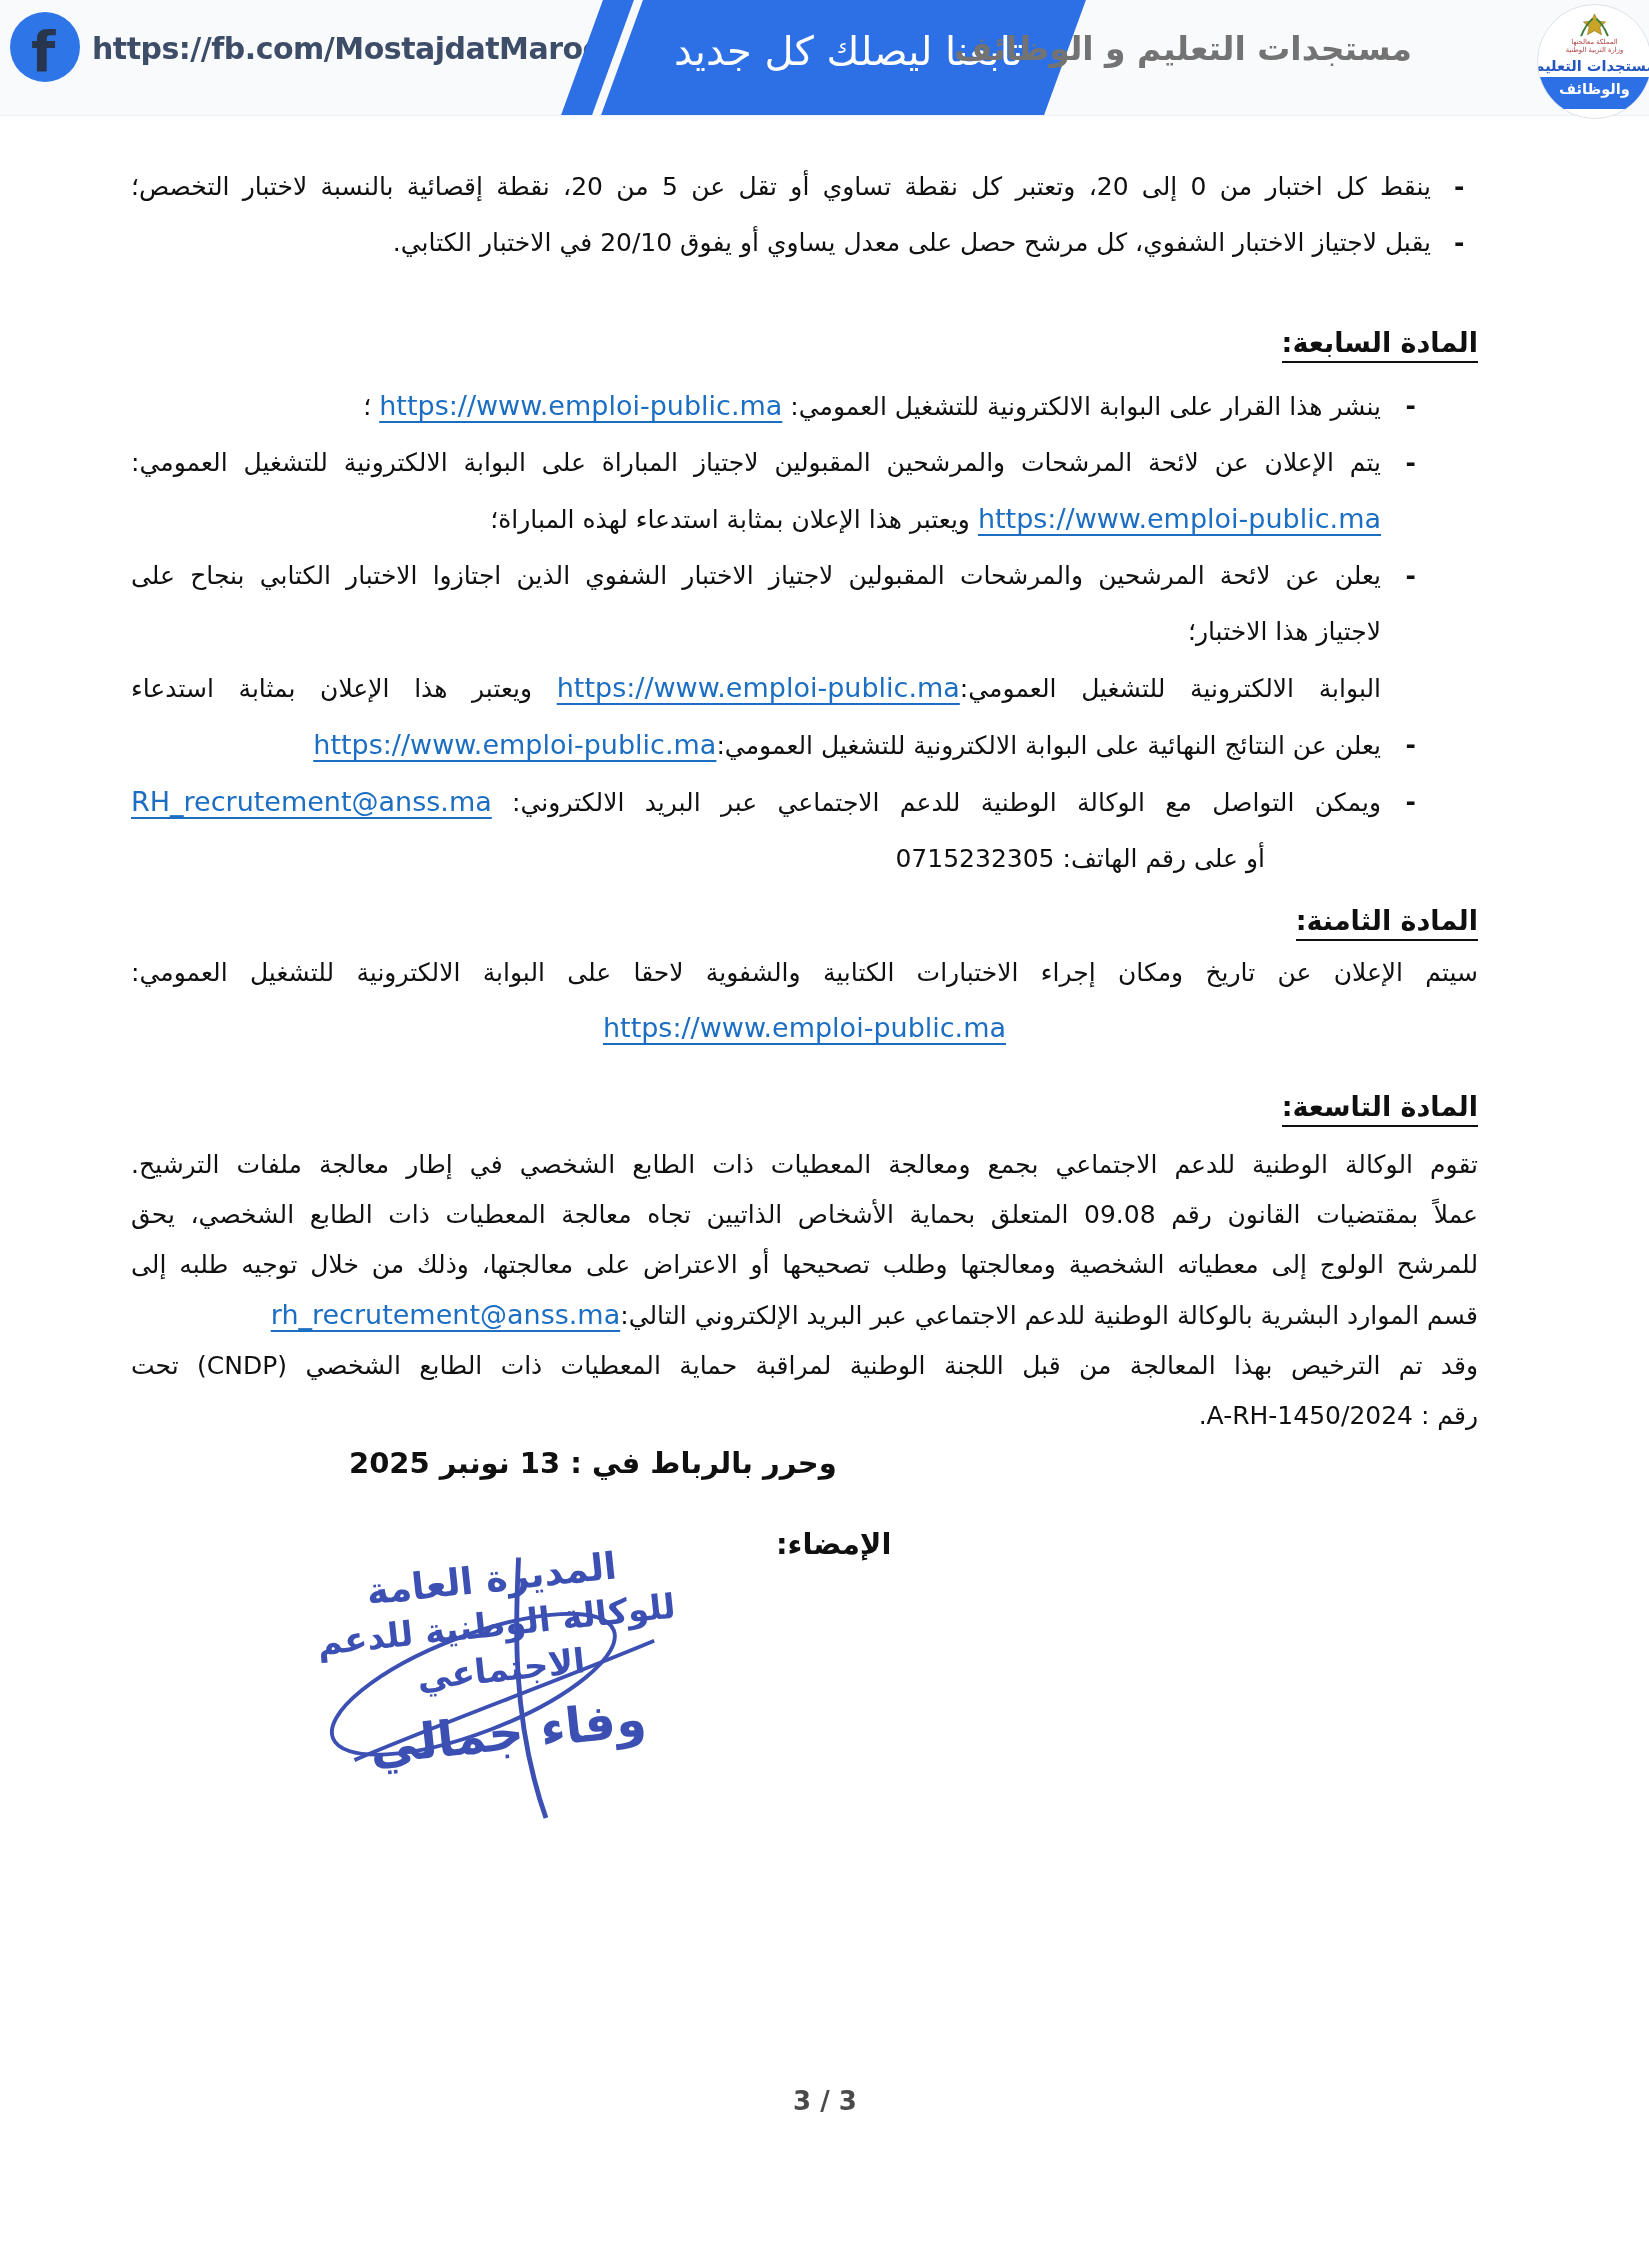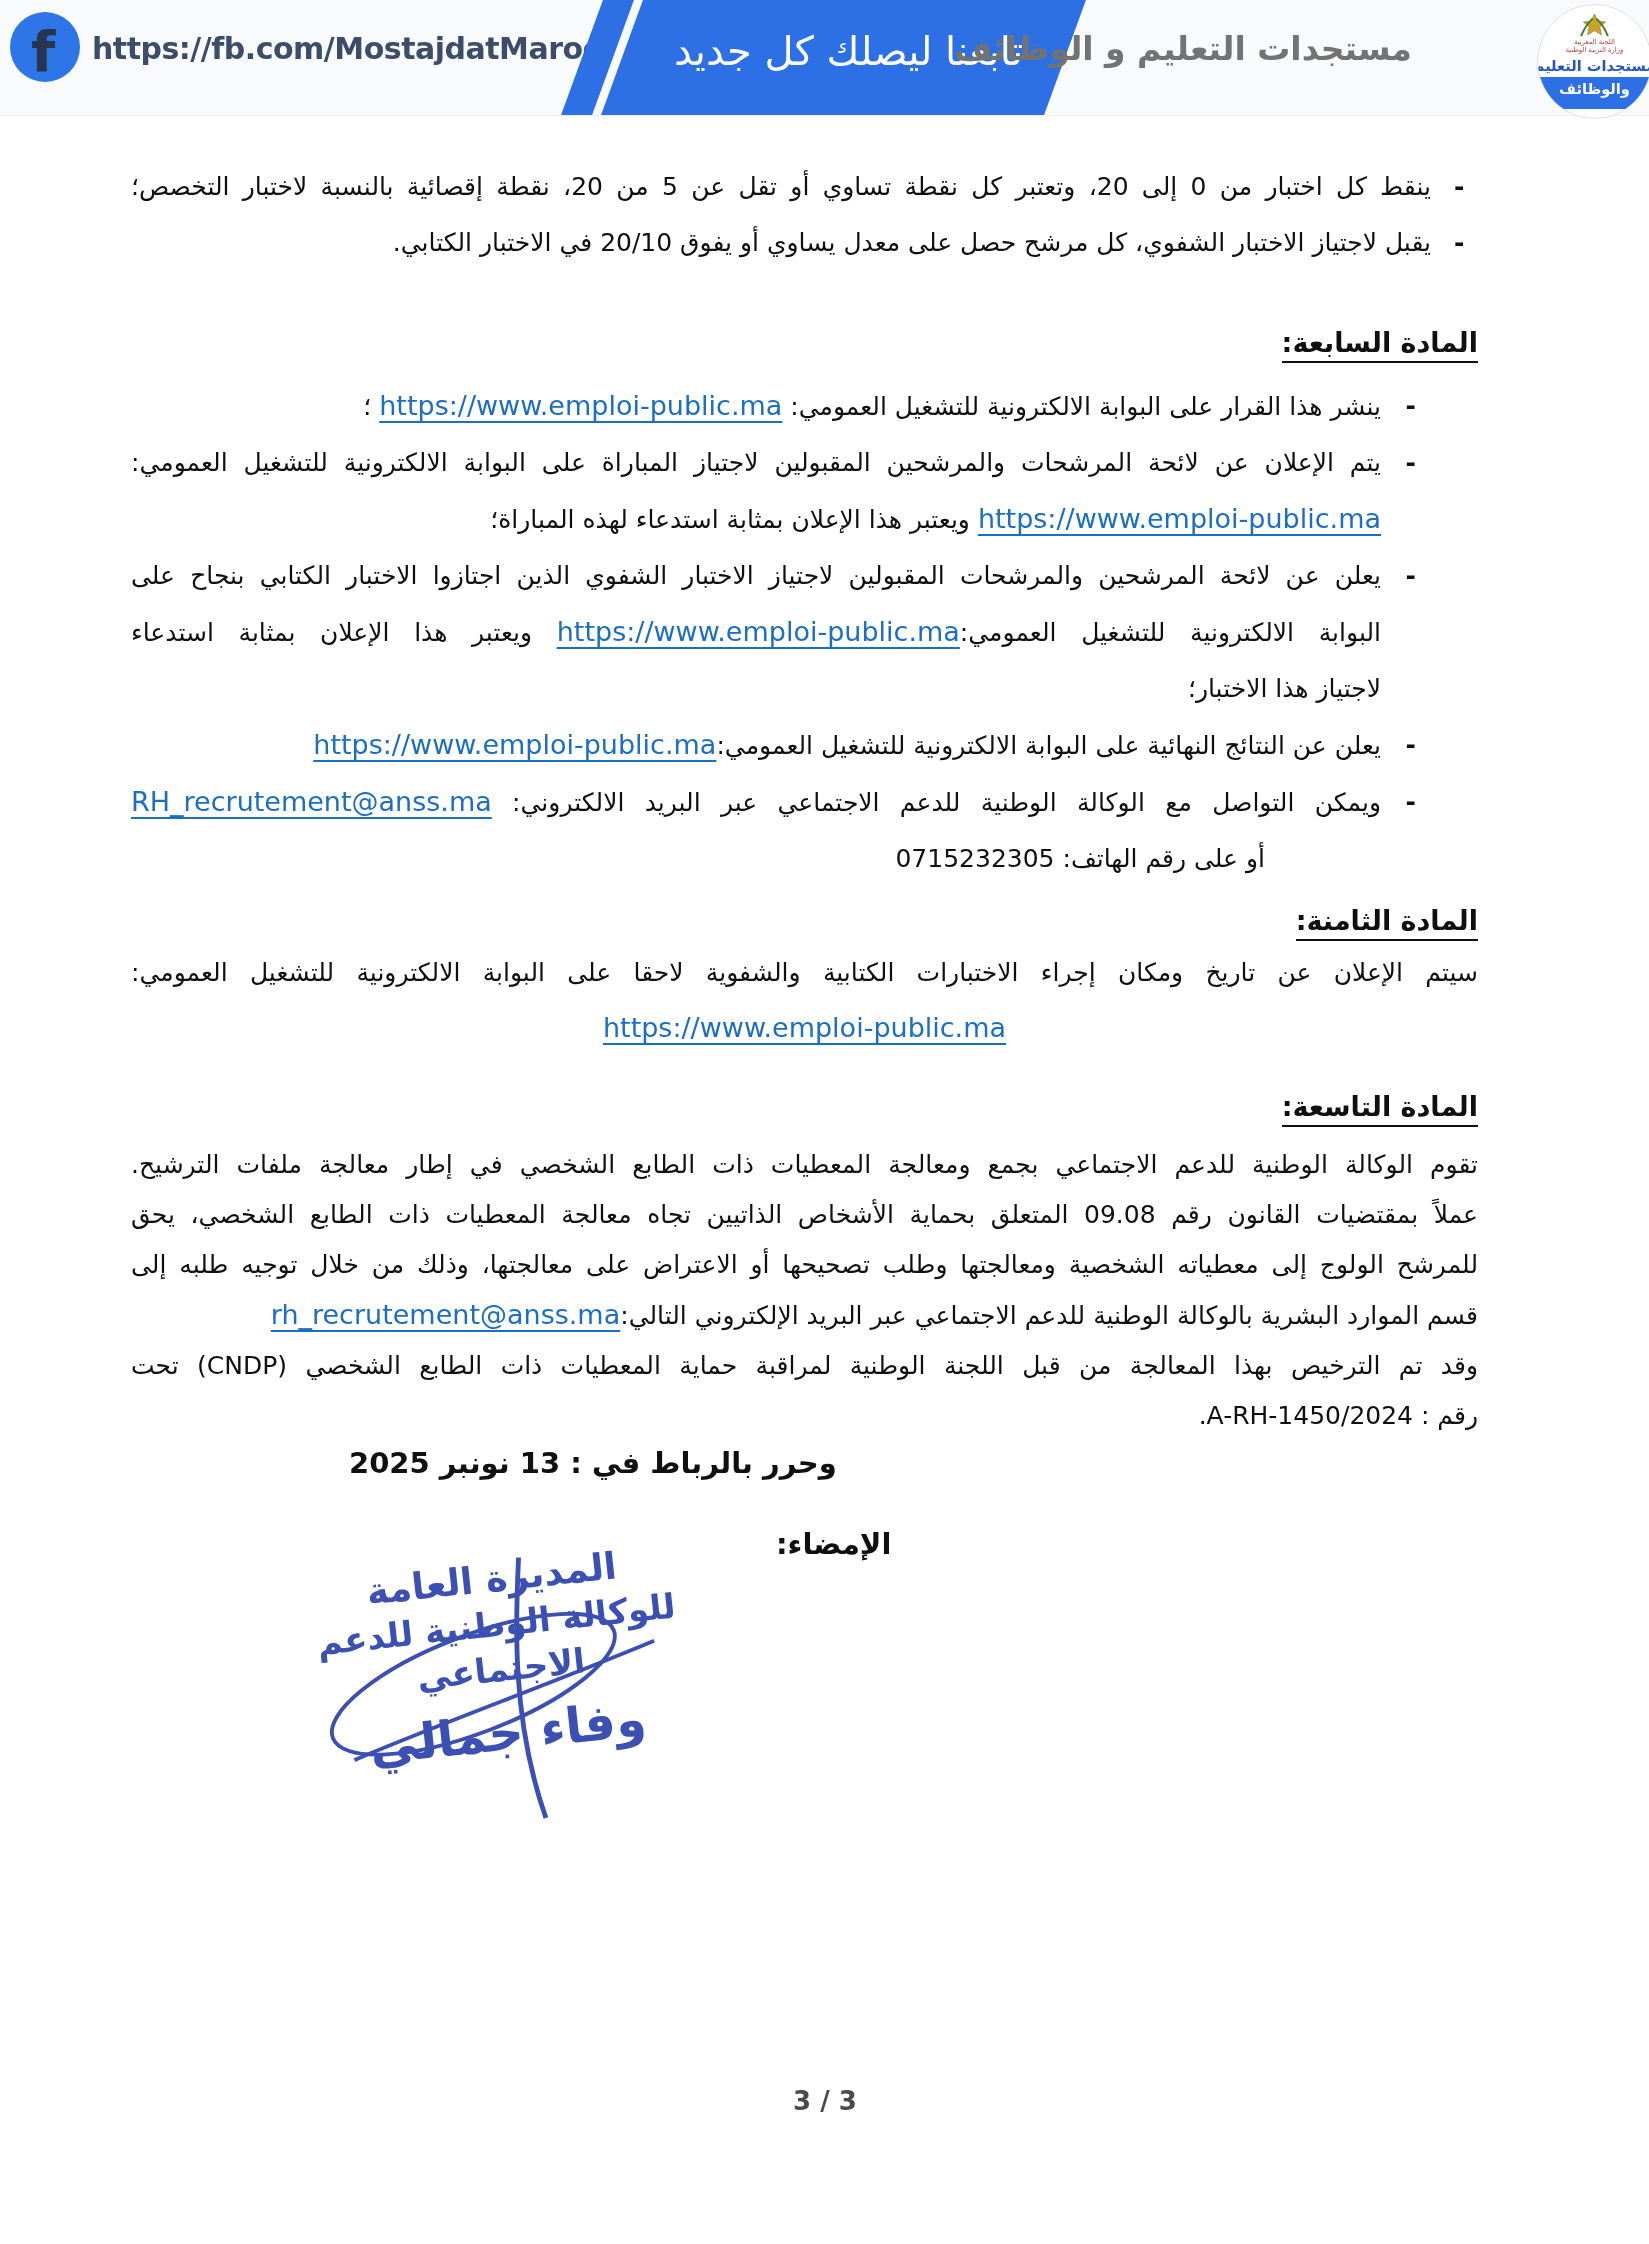--- a/index.html
+++ b/index.html
@@ -85,21 +85,21 @@
     <div class="banner-label">تابعنا ليصلك كل جديد</div>
 
     <div class="site-title">مستجدات التعليم و الوظائف</div>
 
     <div class="logo">
       <svg class="crest" width="33" height="25" viewBox="0 0 34 26">
         <path d="M17 1 l3.5 7.5 8 0.8 -6 5.4 1.8 8 -7.3 -4.3 -7.3 4.3 1.8 -8 -6 -5.4 8 -0.8 z" fill="#c9a427" stroke="#8a6d1a" stroke-width="0.6"></path>
         <path d="M3 24 Q8 12 15 6" fill="none" stroke="#3f7d3a" stroke-width="2"></path>
         <path d="M31 24 Q26 12 19 6" fill="none" stroke="#3f7d3a" stroke-width="2"></path>
       </svg>
-      <div class="l-tiny">اللجنة المغربية</div>
+      <div class="l-tiny">المملكة معالجتها</div>
       <div class="l-tiny">وزارة التربية الوطنية</div>
       <div class="l-t1">مستجدات التعليم</div>
       <div class="l-band">والوظائف</div>
     </div>
   </header>
 
   <main class="content">
 
     <div class="intro">
       <div class="bullet lv1">
@@ -128,24 +128,24 @@
         <span class="dash">-</span>
         <div class="tline stretch">يتم الإعلان عن لائحة المرشحات والمرشحين المقبولين لاجتياز المباراة على البوابة الالكترونية للتشغيل العمومي:</div>
         <div class="tline">
           <a class="lnk">https://www.emploi-public.ma</a><span> ويعتبر هذا الإعلان بمثابة استدعاء لهذه المباراة؛</span>
         </div>
       </div>
 
       <div class="bullet">
         <span class="dash">-</span>
         <div class="tline stretch">يعلن عن لائحة المرشحين والمرشحات المقبولين لاجتياز الاختبار الشفوي الذين اجتازوا الاختبار الكتابي بنجاح على</div>
+        <div class="tline">لاجتياز هذا الاختبار؛</div>
         <div class="tline stretch">
           <span>البوابة الالكترونية للتشغيل العمومي:</span><a class="lnk">https://www.emploi-public.ma</a><span> ويعتبر هذا الإعلان بمثابة استدعاء</span>
         </div>
-        <div class="tline">لاجتياز هذا الاختبار؛</div>
       </div>
 
       <div class="bullet">
         <span class="dash">-</span>
         <div class="tline">
           <span>يعلن عن النتائج النهائية على البوابة الالكترونية للتشغيل العمومي:</span><a class="lnk">https://www.emploi-public.ma</a>
         </div>
       </div>
 
       <div class="bullet">

